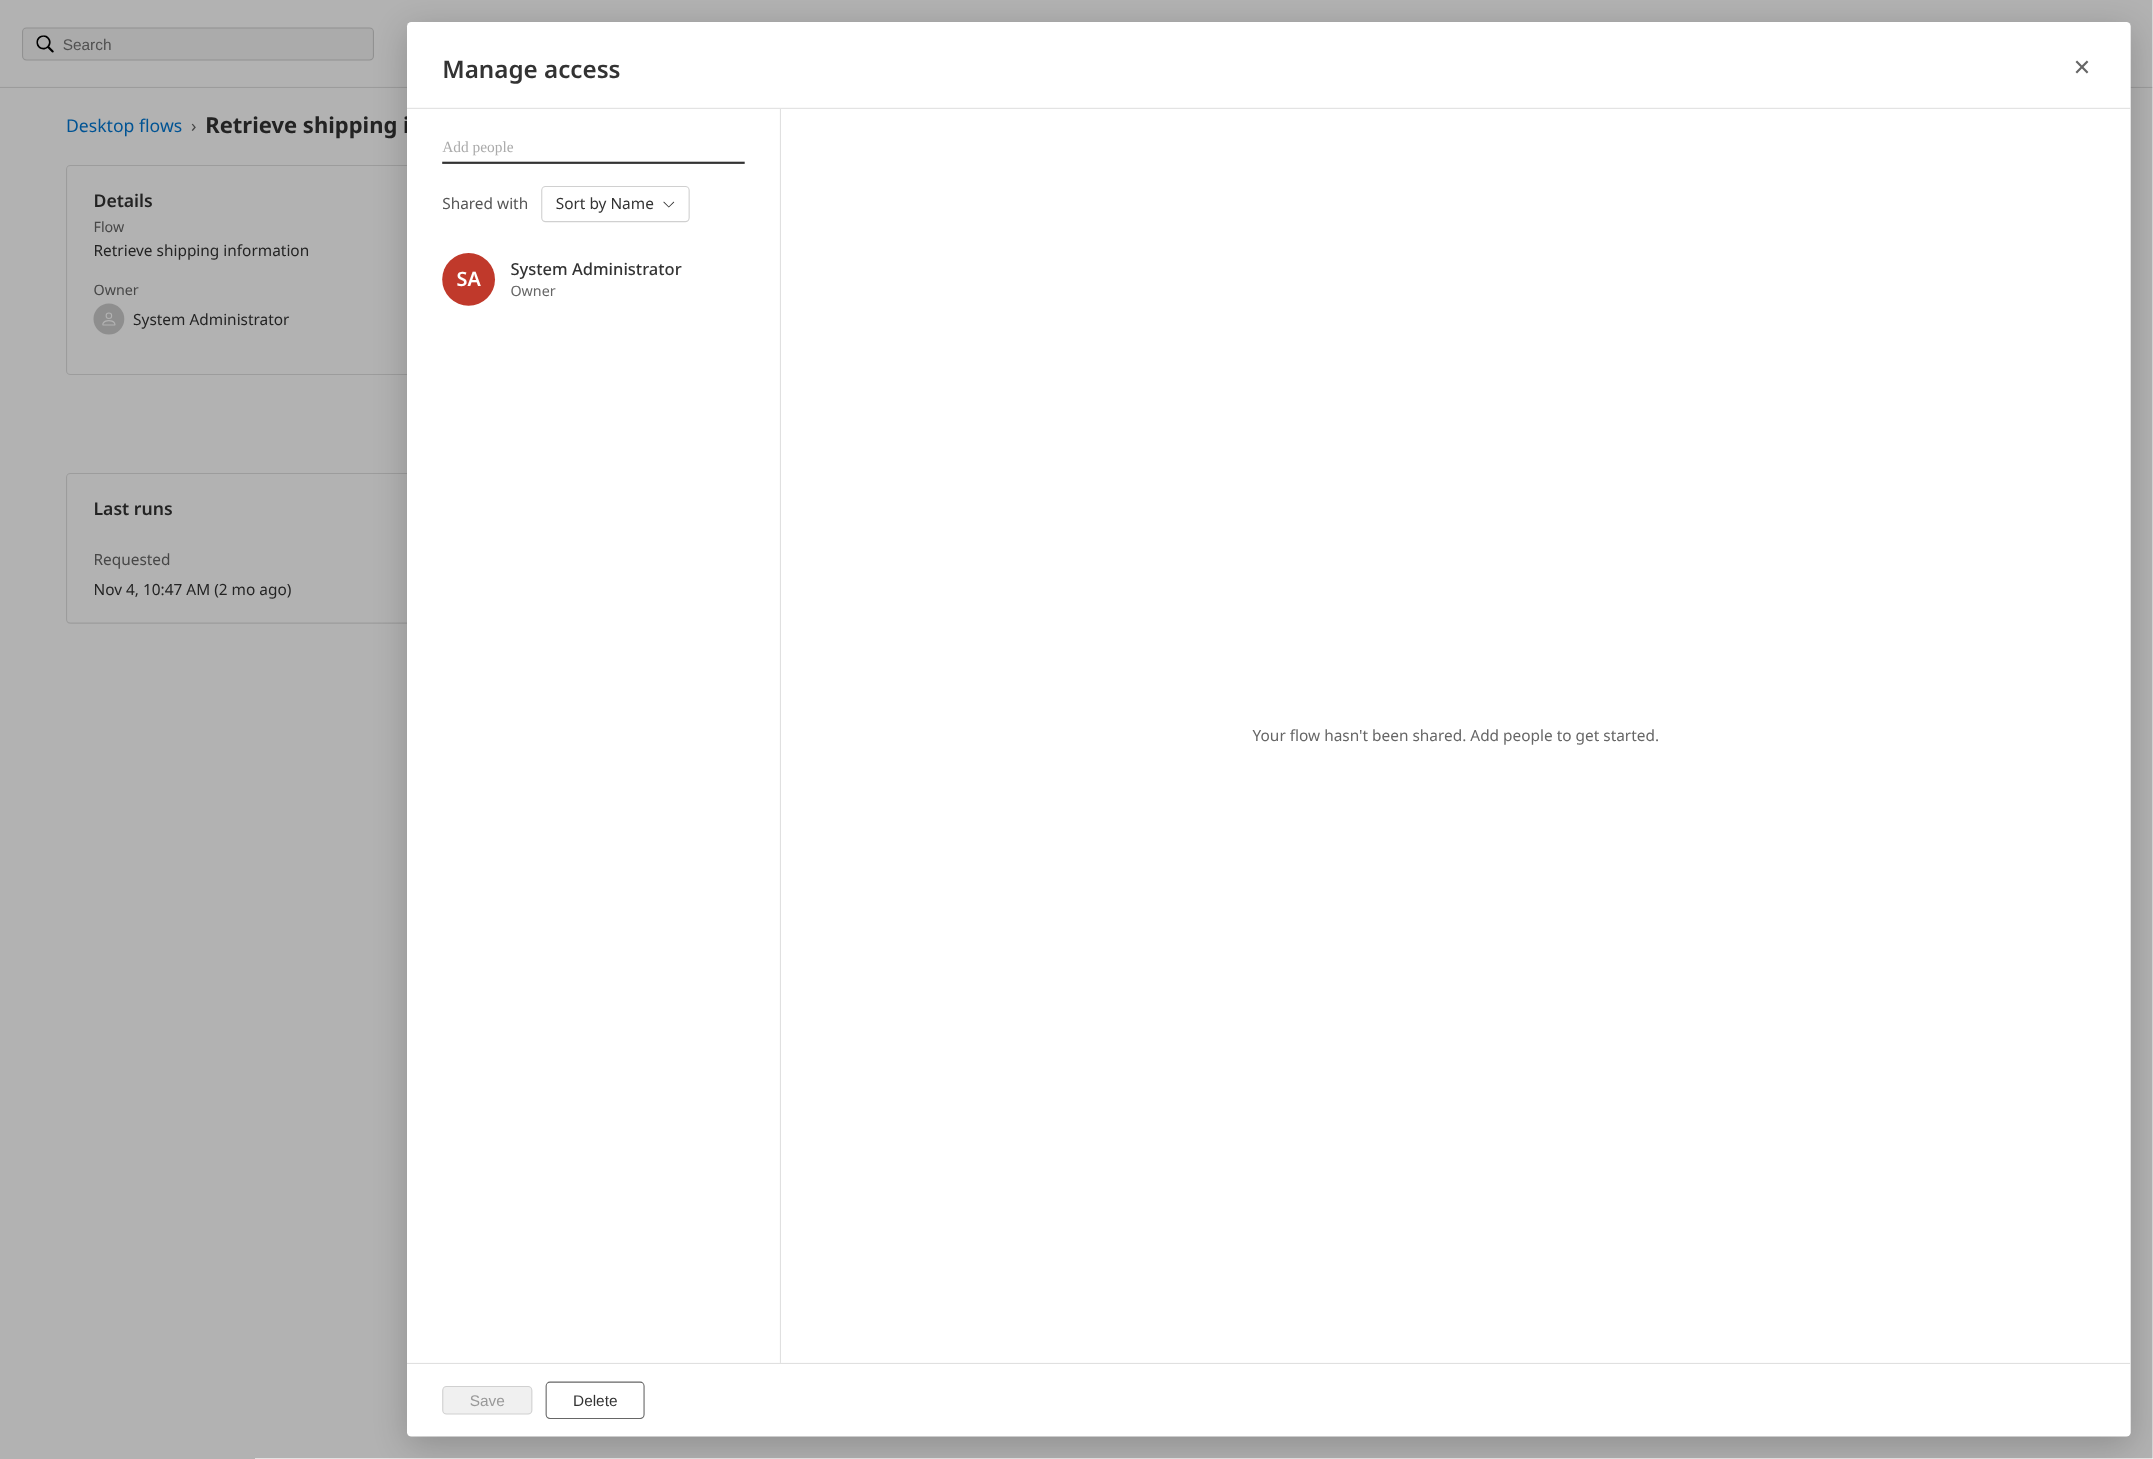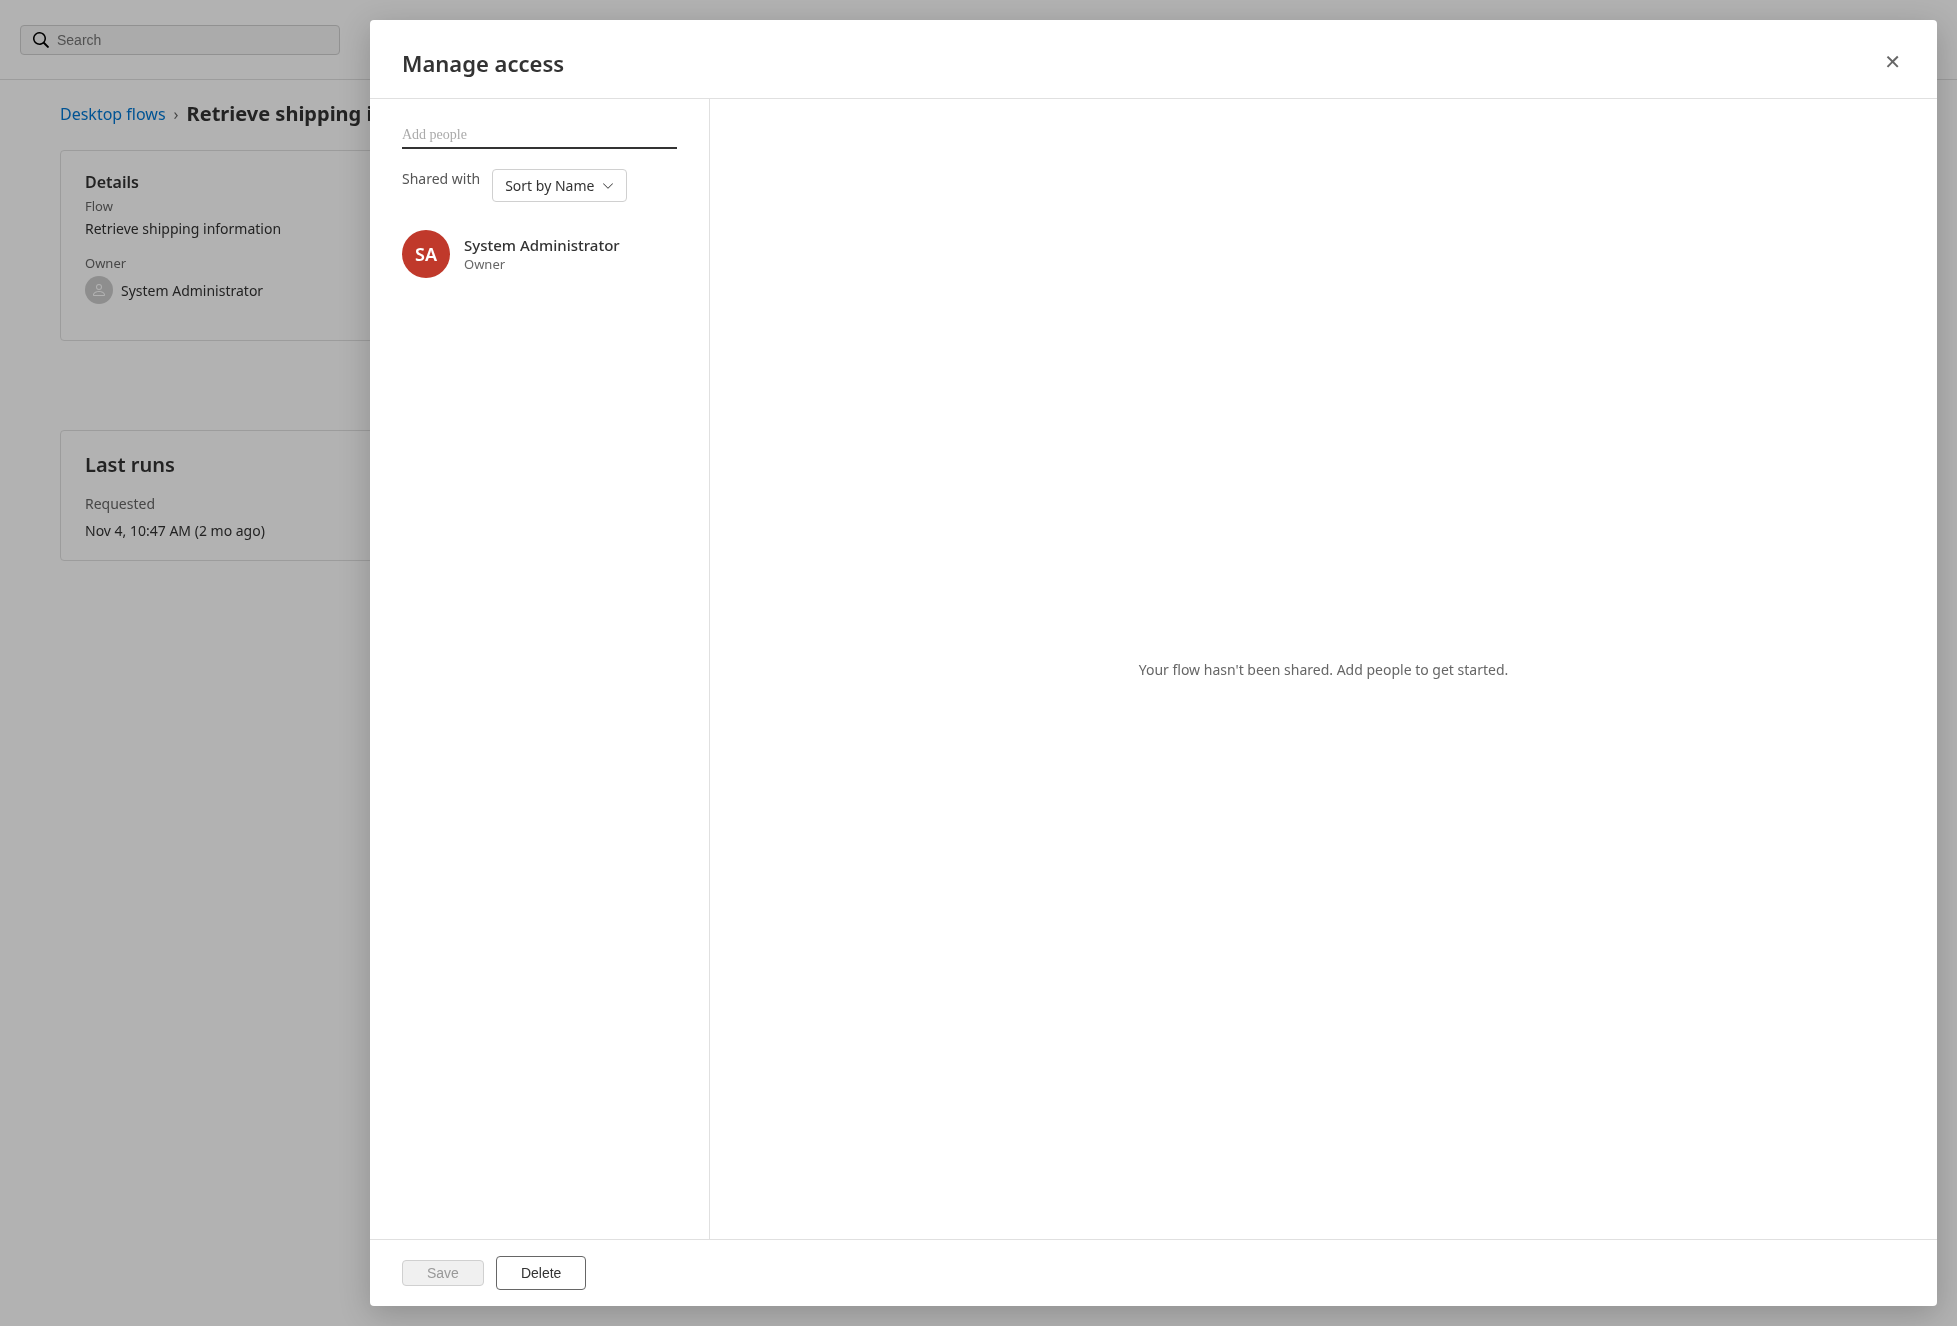--- a/index.html
+++ b/index.html
@@ -157,23 +157,23 @@
       top: 430px;
       left: 60px;
       width: 320px;
       background: #fff;
       border: 1px solid #e0e0e0;
       border-radius: 4px;
       padding: 20px 24px;
     }
 
     .lastruns-card h3 {
-      font-size: 20px;
+      font-size: 16px;
       font-weight: 600;
-      margin-bottom: 16px;
+      margin-bottom: 27px;
       color: #333;
     }
 
     .run-item {
       font-size: 14px;
       color: #666;
       margin-bottom: 8px;
     }
 
     .run-date {
@@ -266,20 +266,21 @@
       color: #333;
       font-family: Liberation Serif, serif;
     }
 
     .add-people-input::placeholder {
       color: #aaa;
     }
 
     .shared-with-row {
       display: flex;
+      align-items: center;
       gap: 12px;
     }
 
     .shared-with-label {
       font-size: 14px;
       color: #555;
       white-space: nowrap;
     }
 
     .sort-dropdown {

